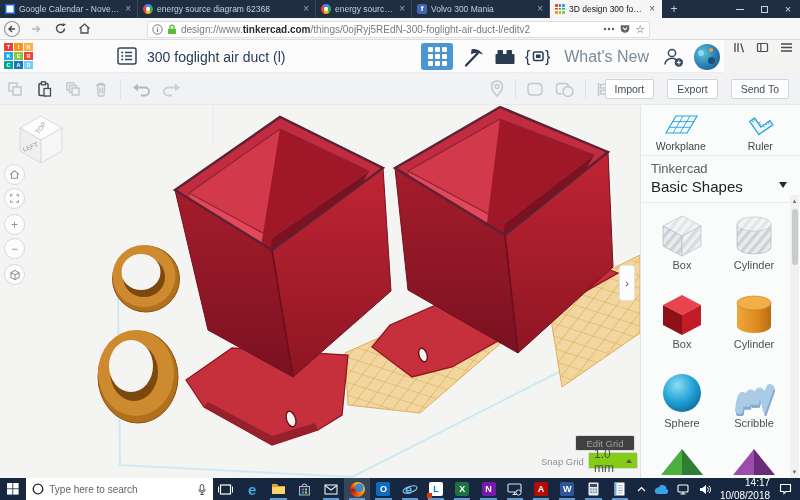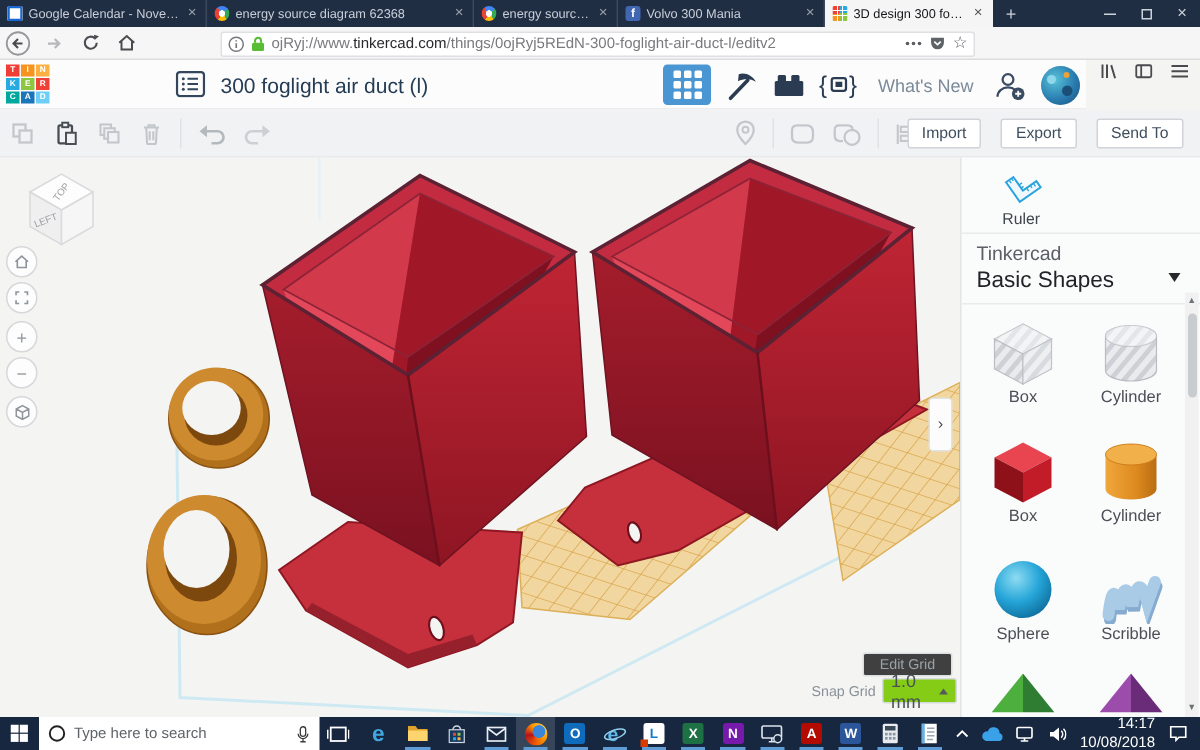--- a/index.html
+++ b/index.html
@@ -24,34 +24,34 @@
 .winctl{display:flex}
 .winctl span{width:24px;display:flex;align-items:center;justify-content:center;color:#cdd3da;font-size:9px}
 .wbox{width:7px;height:7px;border:1px solid #cdd3da}
 .wmin{width:8px;border-top:1px solid #cdd3da;height:1px;align-self:center}
 
 
 .navbar{position:absolute;left:0;top:18px;width:800px;height:22px;background:#f6f6f7;border-bottom:1px solid #dcdcde;display:flex;align-items:center}
 .nbtn{width:24px;height:22px;display:flex;align-items:center;justify-content:center}
 .urlfield{position:absolute;left:147px;top:2.5px;width:503px;height:17px;background:#fff;border:1px solid #e0e0e4;border-radius:2px;display:flex;align-items:center;padding:0 4px;gap:4px}
 .urltext{flex:1;font-size:10px;color:#7a7a7e;white-space:nowrap;overflow:hidden}
-.urltext b{color:#2a2a2e;font-weight:normal}
+.urltext b{color:#2a2a2e;font-weight:bold}
 .navright{position:absolute;right:2px;top:18px;height:22px;display:flex;align-items:center}
 .star{font-size:11px;color:#5a5a60;line-height:1}
 
 
 .tcheader{position:absolute;left:0;top:40px;width:724px;height:33px;background:#fcfcfc;border-bottom:1px solid #ececee}
 .logo{position:absolute;left:4px;top:3px;display:grid;grid-template-columns:repeat(3,9px);grid-auto-rows:8px;gap:1px}
 .logo span{color:#fff;font-size:5.5px;font-weight:bold;display:flex;align-items:center;justify-content:center}
 .propicon{position:absolute;left:117px;top:7px}
 .tctitle{position:absolute;left:147px;top:9px;font-size:14px;font-weight:500;color:#253c55}
 .hdrright{position:absolute;right:0;top:0;height:33px;display:flex;align-items:center;gap:9px;padding-right:4px}
 .gridbtn{width:32px;height:27px;background:#4a96d2;border-radius:3px;display:grid;grid-template-columns:repeat(3,5px);grid-auto-rows:5px;gap:2px;align-content:center;justify-content:center}
 .gridbtn i{background:#fff;border-radius:1px}
-.whatsnew{font-size:12px;color:#7b8a99;padding:0 3px}
+.whatsnew{font-size:16px;color:#7b8a99;padding:0 3px}
 .avatar{width:26px;height:26px;border-radius:50%;background:radial-gradient(circle at 35% 35%,#59c2d8,#2a7db0 55%,#174f7c);position:relative;overflow:hidden}
 .avatar i{position:absolute;border-radius:50%}
 
 
 .tctoolbar{position:absolute;left:0;top:73px;width:800px;height:32px;background:#f1f2f4;border-bottom:1px solid #e7e8ea}
 .tbleft{position:absolute;left:6px;top:0;height:32px;display:flex;align-items:center;gap:11px}
 .tbmid{position:absolute;left:488px;top:0;height:32px;display:flex;align-items:center;gap:9px}
 .tbsep{width:1px;height:20px;background:#e0e2e5}
 .tbbtns{position:absolute;right:11px;top:0;height:32px;display:flex;align-items:center;gap:13px}
 .tbbtn{background:#fff;border:1px solid #d0d4d8;border-radius:2px;font-size:10.5px;color:#3f4e5c;padding:4px 9px;line-height:1}
@@ -200,21 +200,21 @@
     </div>
     <div class="urlfield">
       <svg width="11" height="11" viewBox="0 0 11 11">
           <circle cx="5.5" cy="5.5" r="4.7" fill="none" stroke="#77777c" stroke-width="1"></circle>
           <path d="M5.5,4.8 V8 M5.5,2.9 V3.7" stroke="#77777c" stroke-width="1.1"></path>
         </svg>
       <svg width="10" height="11" viewBox="0 0 10 11">
           <rect x="1" y="4.5" width="8" height="5.5" rx="1" fill="#58bd35"></rect>
           <path d="M3,4.5 V3.2 a2,2 0 0 1 4,0 V4.5" stroke="#58bd35" stroke-width="1.4" fill="none"></path>
         </svg>
-      <div class="urltext"><span>ojRyj://www.</span><b>tinkercad.com</b><span>/things/0ojRyj5REdN-300-foglight-air-duct-l/editv2</span></div>
+      <div class="urltext"><span>design://www.</span><b>tinkercad.com</b><span>/things/0ojRyj5REdN-300-foglight-air-duct-l/editv2</span></div>
       <svg width="12" height="4" viewBox="0 0 12 4">
           <circle cx="2" cy="2" r="1.2" fill="#5a5a60"></circle>
           <circle cx="6" cy="2" r="1.2" fill="#5a5a60"></circle>
           <circle cx="10" cy="2" r="1.2" fill="#5a5a60"></circle>
         </svg>
       <svg width="12" height="12" viewBox="0 0 14 14">
           <path d="M2,2.5 h10 v4 a5,5 0 0 1 -10,0 Z" fill="#5f6368"></path>
           <path d="M4.5,5.5 L7,7.8 L9.5,5.5" stroke="#fff" stroke-width="1.3" fill="none"></path>
         </svg>
       <span class="star">☆</span>
@@ -497,20 +497,27 @@
     <div class="snaplabel">Snap Grid</div>
     <div class="snapval">
       <span>1.0 mm</span>
       <span class="caretup"></span>
     </div>
   </div>
 
   <div class="sidebar">
     <div class="tools">
       <div class="tool">
+        <svg width="38" height="30" viewBox="0 0 38 30">
+          <polygon points="4,24 14,7 35,7 25,24" fill="#f4fbfe" stroke="#2ba3dc" stroke-width="1.2"></polygon>
+          <path d="M7,18.3 h21.5 M10.2,12.6 h21.5 M21,7 l-10,17 M28,7 l-10,17" stroke="#2ba3dc" stroke-width=".9" fill="none"></path>
+        </svg>
+        <div class="lb">Workplane</div>
+      </div>
+      <div class="tool">
         <svg width="32" height="30" viewBox="0 0 32 30">
           <g transform="rotate(-35 16 15)">
             <path d="M9,7 h6 v11 h11 v5 H9 Z" fill="#eef8fd" stroke="#2ba3dc" stroke-width="1.3"></path>
             <path d="M11.5,7 v2.5 M13.5,7 v2 M15,10 v2.5 M15,13.5 h2.5 M15,16 h2 M18,18 v2.5 M21,18 v2 M23.5,18 v2.5" stroke="#2ba3dc" stroke-width=".9"></path>
           </g>
         </svg>
         <div class="lb">Ruler</div>
       </div>
     </div>
 

